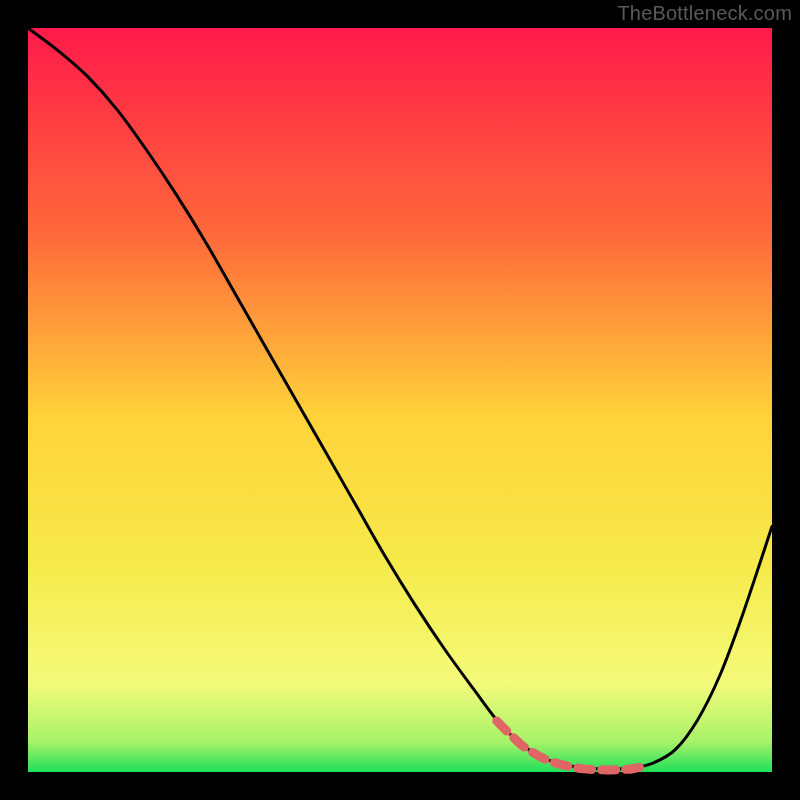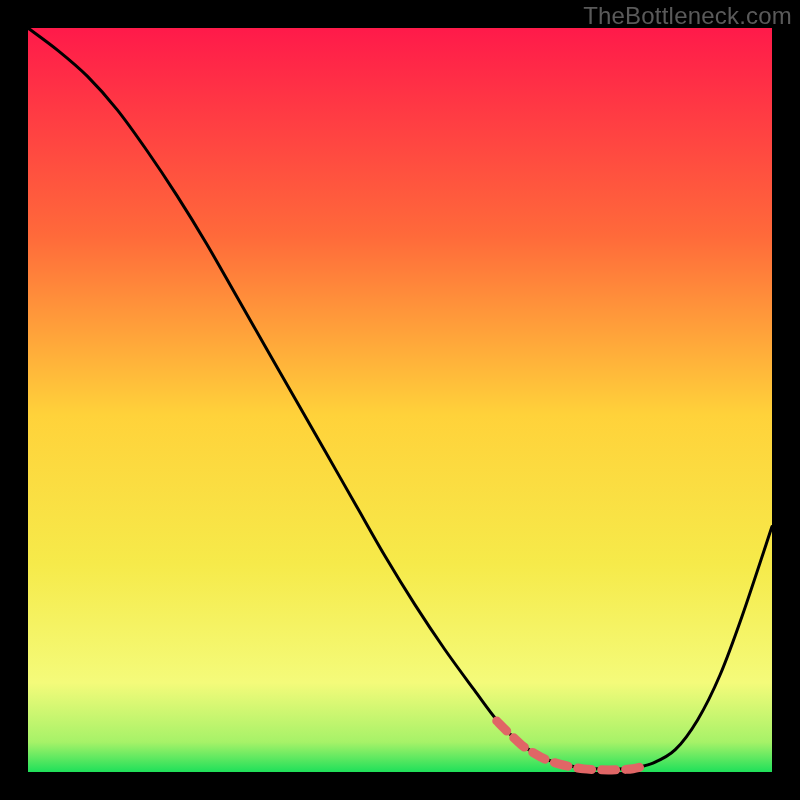--- a/index.html
+++ b/index.html
@@ -14,21 +14,21 @@
   .stage {
     position: relative;
     width: 800px;
     height: 800px;
   }
   .watermark {
     position: absolute;
     top: 2px;
     right: 8px;
     color: #5a5a5a;
-    font-size: 24px;
+    font-size: 20px;
     font-weight: 500;
     z-index: 5;
     letter-spacing: 0.2px;
   }
   svg.chart {
     position: absolute;
     inset: 0;
     width: 800px;
     height: 800px;
     display: block;

